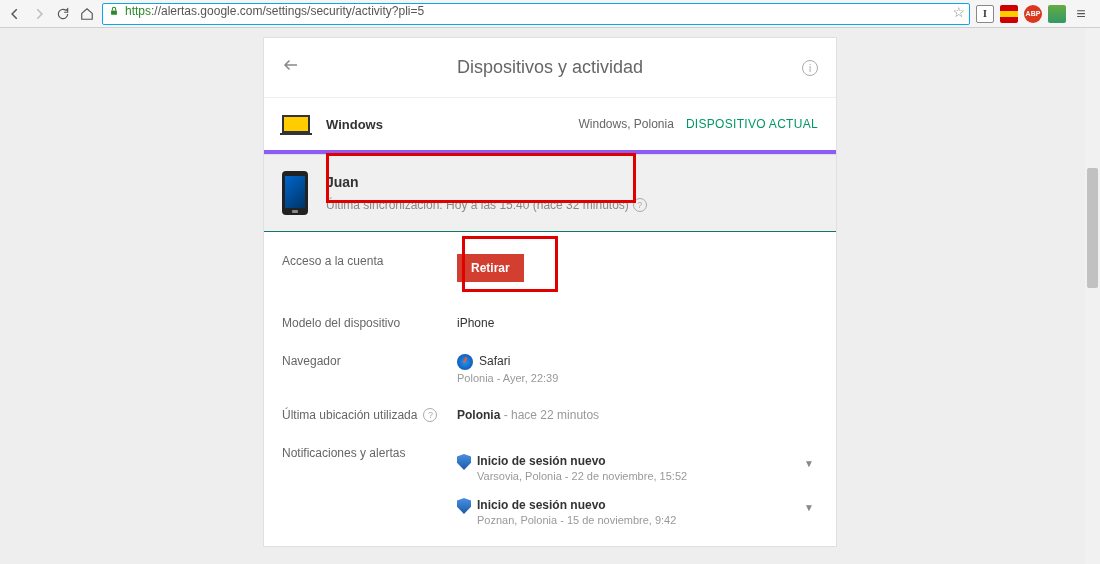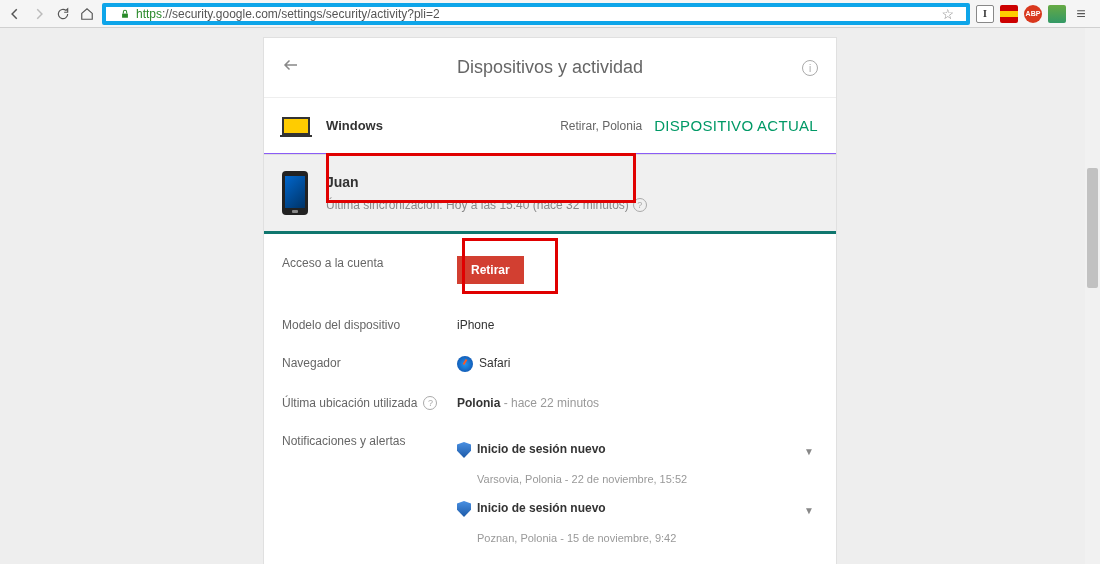--- a/index.html
+++ b/index.html
@@ -5,22 +5,22 @@
   * { box-sizing: border-box; margin: 0; padding: 0; }
   body { font-family: Arial, sans-serif; background: #ffffff; width: 1100px; height: 564px; overflow: hidden; position: relative; }
   
   .browser-toolbar {
     height: 28px; background: #f5f5f5; border-bottom: 1px solid #d0d0d0;
     display: flex; align-items: center; padding: 0 6px; gap: 6px;
   }
   .nav-btn { width: 18px; height: 18px; display: flex; align-items: center; justify-content: center; color: #555; cursor: pointer; }
   .nav-btn.disabled { color: #bbb; }
   .address-bar {
-    flex: 1; height: 22px; background: #fff; border: 4px solid #0ea5e9; border-radius: 2px;
-    display: flex; align-items: center; padding: 0 12px; font-size: 12px; color: #333;
+    flex: 1; height: 22px; background: #fff; border: 1px solid #0ea5e9; border-radius: 2px;
+    display: flex; align-items: flex-start; padding: 0 4px; font-size: 12px; color: #333;
   }
   .lock-icon { width: 14px; height: 14px; margin-right: 4px; display:flex; align-items:center; justify-content:center;}
   .url-host { color: #2a8a2a; }
   .url-rest { color: #555; }
   .star-icon { margin-left: auto; color: #888; font-size: 14px; }
   .toolbar-right { display: flex; align-items: center; gap: 6px; padding-right: 4px; }
   .ext-icon { width: 18px; height: 18px; display:flex; align-items:center; justify-content:center; font-size:10px; font-weight:bold; border-radius:2px;}
   
   .page-bg { background: #eeeeee; height: 536px; position: relative; }
   .scrollbar-track { position: absolute; right: 0; top: 0; width: 15px; height: 100%; background: #f1f1f1; }
@@ -31,32 +31,32 @@
     position: relative; top: 9px;
   }
   .card-header {
     height: 60px; display: flex; align-items: center; position: relative; border-bottom:1px solid #eee;
   }
   .back-arrow { position: absolute; left: 18px; color: #888; font-size: 18px; cursor: pointer; }
   .card-title { margin: 0 auto; font-size: 18px; color: #666; font-weight: normal; }
   .info-icon-header { position: absolute; right: 18px; color: #aaa; font-size: 14px; }
   
   .current-device-row {
-    height: 56px; display: flex; align-items: center; padding: 0 18px; border-bottom:1px solid #8b5cf6;
+    height: 56px; display: flex; align-items: center; padding: 0 18px; border-bottom:4px solid #8b5cf6;
   }
   .laptop-icon {
     width: 28px; height: 18px; border: 2px solid #333; background: #ffcc00; margin-right: 16px; position:relative;
   }
   .laptop-icon::after { content:""; position:absolute; bottom:-4px; left:-4px; right:-4px; height:2px; background:#333;}
   .current-device-name { font-weight: bold; font-size: 13px; color: #333; }
   .current-device-info { margin-left: auto; font-size: 12px; color: #666; display:flex; gap:12px; align-items:center;}
-  .current-device-badge { color: #009966; font-size: 15px; letter-spacing:0.3px; }
+  .current-device-badge { color: #009966; font-size: 12px; letter-spacing:0.3px; }
   
   .expanded-device-header {
-    background: #f0f0f0; border-top:1px solid #ddd; border-bottom:3px solid #0f766e;
+    background: #f0f0f0; border-top:1px solid #ddd; border-bottom:1px solid #0f766e;
     padding: 16px 18px; display: flex; align-items: center; position:relative;
   }
   .phone-icon {
     width: 26px; height: 44px; background: #222; border-radius: 4px; margin-right: 18px; position:relative;
   }
   .phone-icon::before { content:""; position:absolute; top:5px; left:3px; right:3px; bottom:7px; background:linear-gradient(135deg,#0066cc,#003366);}
   .phone-icon::after { content:""; position:absolute; bottom:2px; left:50%; transform:translateX(-50%); width:6px; height:3px; background:#888; border-radius:1px;}
   .device-text-block { display:flex; flex-direction:column; }
   .device-name { font-weight: bold; font-size: 14px; color: #333; }
   .device-sync { font-size: 12px; color: #888; margin-top:8px; display:flex; align-items:center; gap:4px;}
@@ -76,21 +76,21 @@
   .red-box-2 { position:absolute; border:3px solid #e00000; width:96px; height:56px; pointer-events:none;}
   
   .safari-icon { width:16px; height:16px; border-radius:50%; background:radial-gradient(circle,#2196f3,#0d47a1); display:inline-block; vertical-align:middle; margin-right:6px; position:relative;}
   .safari-icon::after{content:"";position:absolute;top:3px;left:50%;width:2px;height:6px;background:#ff5722;transform:translateX(-50%) rotate(30deg);}
   
   .shield-icon { width:14px; height:16px; display:inline-block; vertical-align:middle; margin-right:6px; background:linear-gradient(#4a90e2,#1c5aa8); clip-path: polygon(50% 0, 100% 15%, 100% 55%, 50% 100%, 0 55%, 0 15%);}
   
   .notif-row { display:flex; align-items:flex-start; padding:8px 0; position:relative;}
   .notif-content { flex:1; }
   .notif-title { font-size:12px; color:#333;font-weight:bold;}
-  .notif-sub { font-size:11px; color:#999; margin-top:17px;}
+  .notif-sub { font-size:11px; color:#999; margin-top:2px;}
   .dropdown-arrow { color:#888; font-size:10px; padding:4px;}
 </style>
 </head>
 <body>
 
 <div class="browser-toolbar">
   <div class="nav-btn">
     <svg width="14" height="14" viewBox="0 0 24 24">
         <path d="M15 4l-8 8 8 8" stroke="#555" stroke-width="2.5" fill="none"></path>
       </svg>
@@ -111,22 +111,22 @@
       </svg>
   </div>
   <div class="address-bar">
     <span class="lock-icon">
       <svg width="10" height="12" viewBox="0 0 24 24">
           <rect x="5" y="11" width="14" height="10" fill="#2a8a2a"></rect>
           <path d="M8 11V7a4 4 0 0 1 8 0v4" stroke="#2a8a2a" stroke-width="2.5" fill="none"></path>
         </svg>
     </span>
     <span class="url-host">https</span>
-      <span class="url-rest">://security.google.com</span>
-      <span class="url-rest">/settings/security/activity?pli=2</span>
+      <span class="url-rest">://alertas.google.com</span>
+      <span class="url-rest">/settings/security/activity?pli=5</span>
     <span class="star-icon">☆</span>
   </div>
   <div class="toolbar-right">
     <div class="ext-icon" style="background:#fff;border:1px solid #888;color:#333;font-family:serif;">I</div>
     <div class="ext-icon" style="background:linear-gradient(#c00 33%,#ffcc00 33% 66%,#c00 66%);"></div>
     <div class="ext-icon" style="background:#d9381e;color:#fff;border-radius:50%;font-size:7px;">ABP</div>
     <div class="ext-icon" style="background:linear-gradient(#6a4,#396);"></div>
     <div class="ext-icon" style="color:#555;font-size:16px;">≡</div>
   </div>
 </div>
@@ -143,21 +143,21 @@
       <span class="card-title">Dispositivos y actividad</span>
       <span class="info-icon-header">
         <span class="help-circle" style="width:16px;height:16px;font-size:10px;">i</span>
       </span>
     </div>
 
     <div class="current-device-row">
       <div class="laptop-icon"></div>
       <span class="current-device-name">Windows</span>
       <div class="current-device-info">
-        <span>Retirar, Polonia</span>
+        <span>Windows, Polonia</span>
         <span class="current-device-badge">DISPOSITIVO ACTUAL</span>
       </div>
     </div>
 
     <div class="expanded-device-header">
       <div class="phone-icon"></div>
       <div class="device-text-block">
         <span class="device-name">Juan</span>
         <span class="device-sync">
           <span>Última sincronización: Hoy a las 15:40 (hace 32 minutos)</span>
@@ -179,20 +179,21 @@
 
       <div class="detail-row">
         <div class="detail-label">Modelo del dispositivo</div>
         <div class="detail-value">iPhone</div>
       </div>
 
       <div class="detail-row">
         <div class="detail-label">Navegador</div>
         <div class="detail-value">
           <span class="safari-icon"></span><span>Safari</span>
+          <div class="sub">Polonia - Ayer, 22:39</div>
         </div>
       </div>
 
       <div class="detail-row">
         <div class="detail-label">
           <span>Última ubicación utilizada</span>
           <span class="help-circle">?</span>
         </div>
         <div class="detail-value">
           <span style="font-weight:bold;margin-top:20px;">Polonia</span><span style="color:#999;"> - hace 22 minutos</span>

